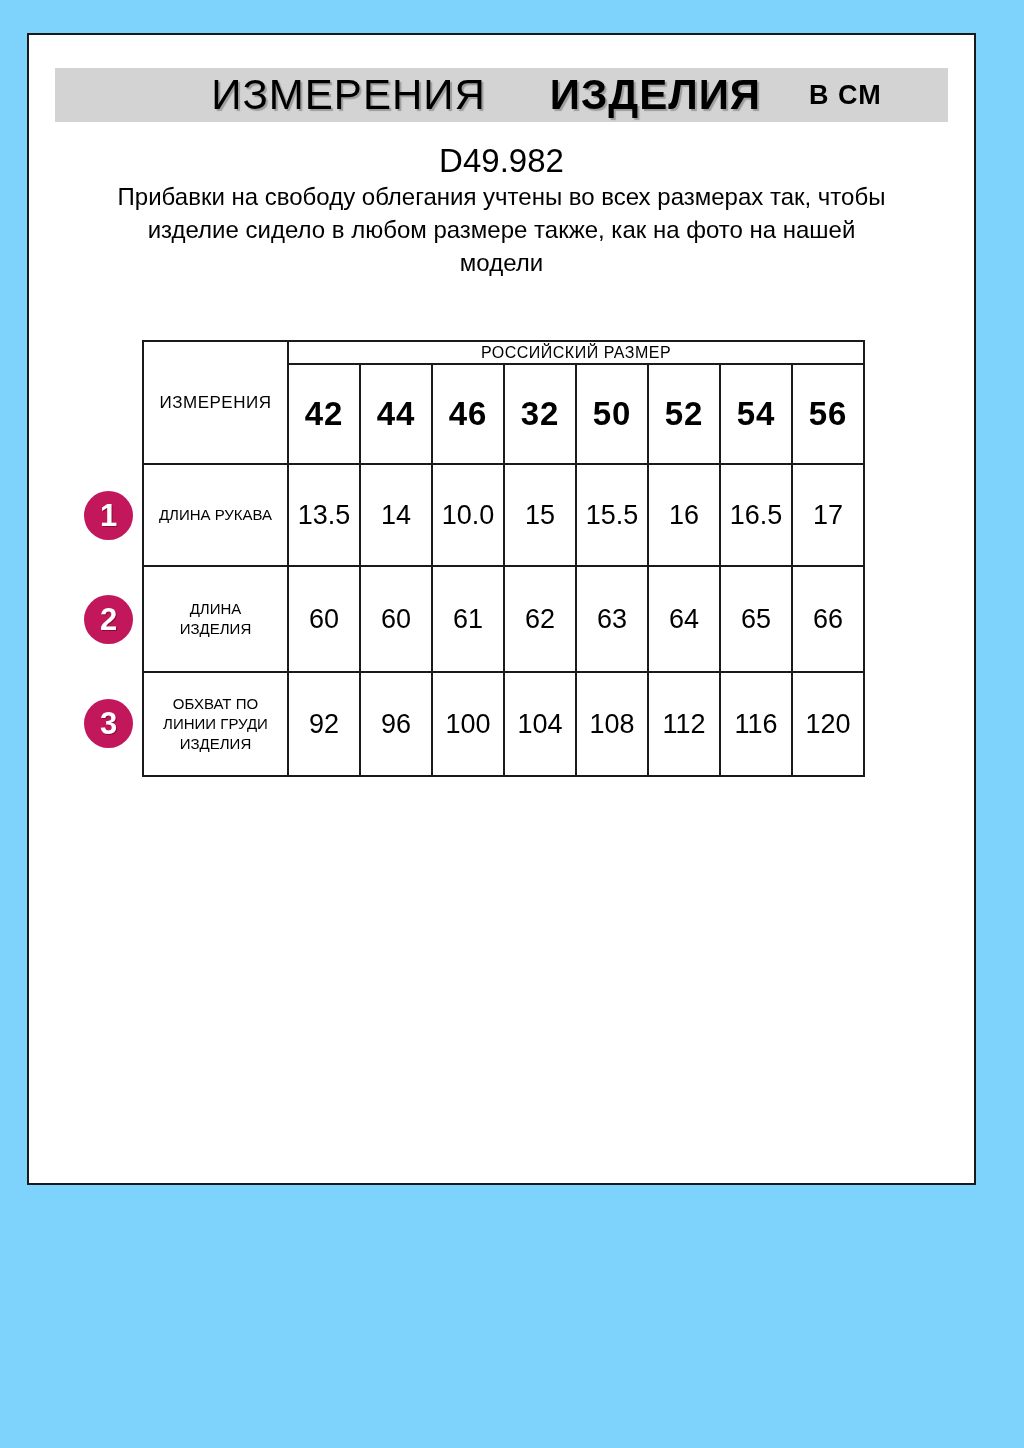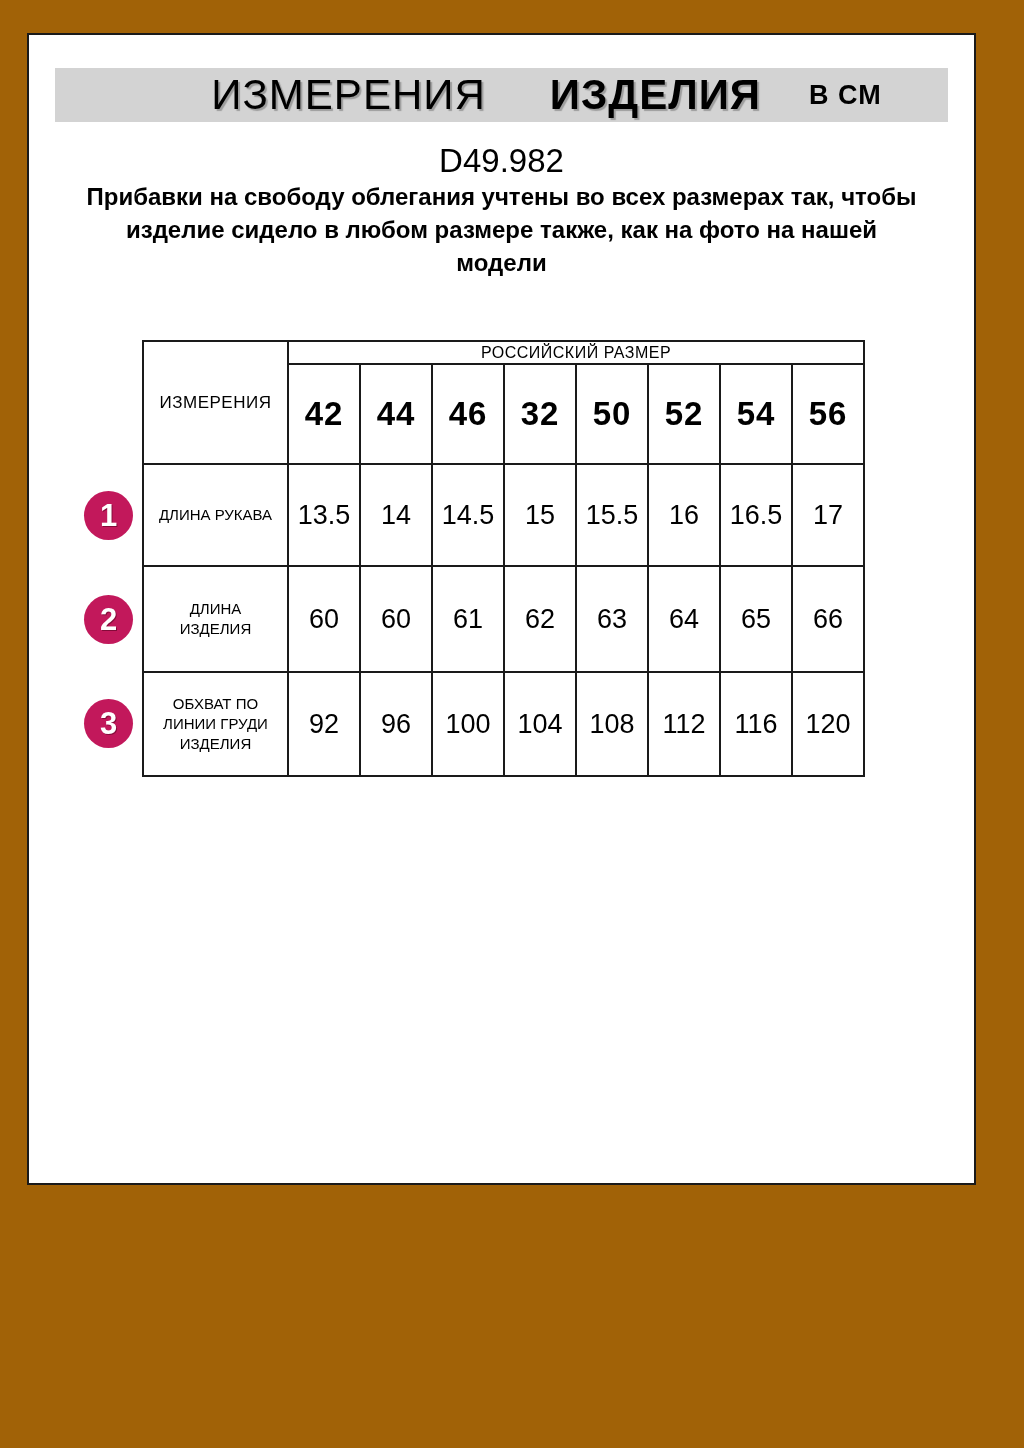--- a/index.html
+++ b/index.html
@@ -2,33 +2,33 @@
 <html style="--accent: #c2185b; --bar-bg: #d3d3d3; --line: #1a1a1a;"><head>
 <meta charset="utf-8">
 <style>
   :root{
     --accent:#c2185b;
     --bar-bg:#d3d3d3;
     --line:#1a1a1a;
   }
   *{box-sizing:border-box;margin:0;padding:0}
   body{background:#ffffff;font-family:"Liberation Sans","DejaVu Sans",sans-serif;color:#000;}
-  .canvas{position:relative;width:1024px;height:1448px;background:#a16207;overflow:hidden;}
+  .canvas{position:relative;width:1024px;height:1448px;background:#7dd3fc;overflow:hidden;}
 
   .outer-border{position:absolute;left:27px;top:33px;width:949px;height:1152px;border:2px solid var(--line);background:#fff;}
 
   .header-bar{position:absolute;left:55px;top:68px;width:893px;height:54px;background:var(--bar-bg);
     display:flex;align-items:center;justify-content:center;padding-left:90px;
     text-shadow:2px 2px 1px rgba(90,90,90,.45);}
   .title-main{font-size:42px;font-weight:400;letter-spacing:1px;}
   .title-emphasis{font-size:42px;font-weight:700;letter-spacing:1px;margin-left:64px;}
   .unit-label{font-size:27px;font-weight:700;letter-spacing:1px;margin-left:48px;text-shadow:none;}
 
   .product-code{position:absolute;left:27px;top:142px;width:949px;text-align:center;font-size:33px;}
-  .note{position:absolute;left:27px;top:180px;width:949px;text-align:center;font-size:24px;line-height:33px;font-weight:bold;}
+  .note{position:absolute;left:27px;top:180px;width:949px;text-align:center;font-size:24px;line-height:33px;}
 
   table.size-table{position:absolute;left:142px;top:340px;border-collapse:collapse;table-layout:fixed;}
   table.size-table th,table.size-table td{border:2px solid var(--line);background:#fff;text-align:center;vertical-align:middle;}
   .corner{width:145px;font-size:17px;font-weight:400;letter-spacing:.5px;}
   .group{height:23px;font-size:16px;font-weight:400;letter-spacing:.5px;margin-left:48px;}
   .sizes-row{height:100px;}
   .sizes-row .size-cell{width:72px;font-size:33px;font-weight:900;letter-spacing:1px;}
   tr.data-row{height:102px;}
   tr.data-row.r2{height:106px;}
   tr.data-row.r3{height:104px;}
@@ -80,21 +80,21 @@
           <th class="size-cell">54</th>
           <th class="size-cell">56</th>
         </tr>
 
     <tr class="data-row r1" data-row="0">
       <th class="rowlabel">
         <span class="nowrap">ДЛИНА РУКАВА</span>
       </th>
     <td class="value-cell">13.5</td>
           <td class="value-cell">14</td>
-          <td class="value-cell">14.5</td>
+          <td class="value-cell">10.0</td>
           <td class="value-cell">15</td>
           <td class="value-cell">15.5</td>
           <td class="value-cell">16</td>
           <td class="value-cell">16.5</td>
           <td class="value-cell">17</td>
         </tr>
     <tr class="data-row r2" data-row="1">
       <th class="rowlabel">
         <span class="narrow">ДЛИНА ИЗДЕЛИЯ</span>
       </th>

